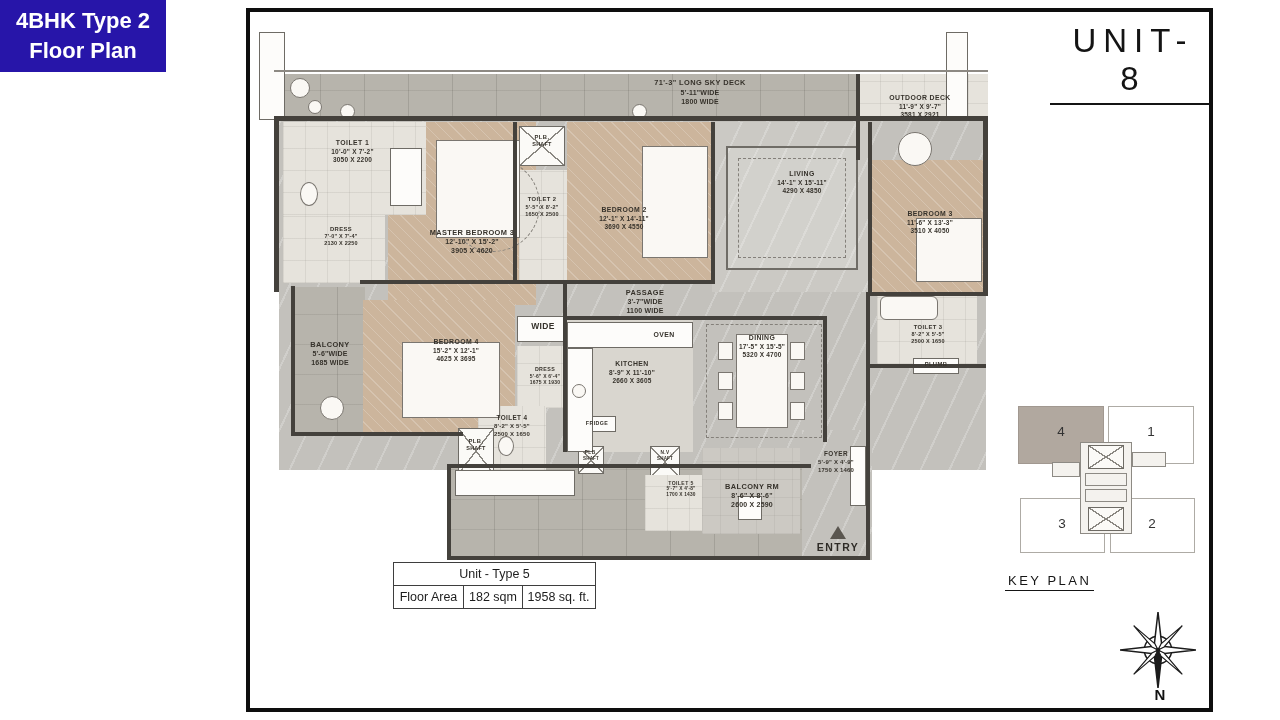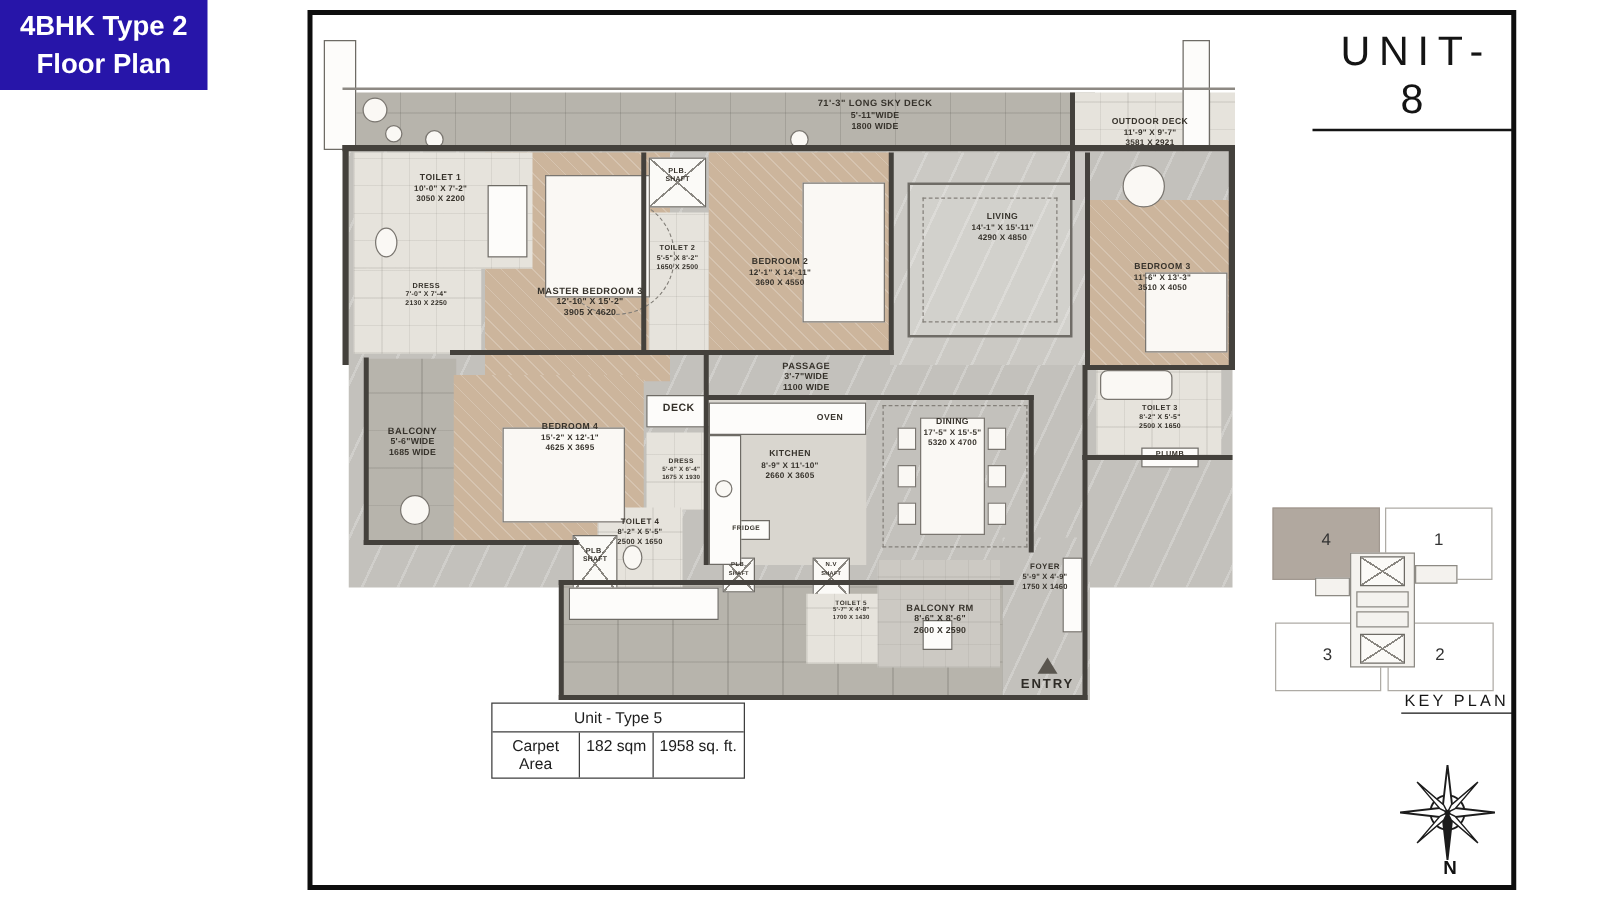--- a/index.html
+++ b/index.html
@@ -66,21 +66,21 @@
   .area-table .c1 { width:59px; border-right:1.5px solid #3e3e3e; }
   .area-table .c2 { width:71px; }
 
   .disclaimer { left:274px; top:662px; width:900px; font-size:12.5px; color:#1c1c1c; }
 
   
   .kp-quad { border:1px solid #aeaba5; background:#fff; }
   .kp-quad.hl { background:#b1a89f; border-color:#a19890; }
   .kp-num { position:absolute; width:18px; text-align:center; font-size:13.5px; color:#333; font-weight:500; }
   .kp-core { border:1px solid #8d8a84; background:#f4f2ee; }
-  .kp-label-wrap { left:1005px; top:552px; width:205px; text-align:right; }
+  .kp-label-wrap { left:1005px; top:571px; width:205px; text-align:left; }
   .kp-label-wrap span { display:inline-block; font-size:13px; letter-spacing:2.5px; color:#151515;
     border-bottom:1.5px solid #151515; padding:0 3px 2px 3px; font-weight:500; }
   .tower-wrap { left:1005px; top:570px; width:205px; text-align:center; }
   .tower-wrap span { display:inline-block; font-size:21px; letter-spacing:2.5px; color:#151515;
     border-bottom:2px solid #151515; padding:0 3px 2px 3px; font-weight:500; }
   .north-n { left:1140px; top:686px; width:40px; text-align:center; font-size:15px; font-weight:800; color:#111; }
 </style>
 </head>
 <body>
 
@@ -237,21 +237,21 @@
         <div class="rl-name">BALCONY</div>
         <div>5'-6"WIDE</div>
         <div>1685 WIDE</div>
       </div>
       <div class="room-label" style="left: 402px; top: 338px; width: 108px; font-size: 6.5px; line-height: 8.5px;">
         <div class="rl-name">BEDROOM 4</div>
         <div>15'-2" X 12'-1"</div>
         <div>4625 X 3695</div>
       </div>
       <div class="room-label" style="left: 517px; top: 321px; width: 52px; font-size: 8px; line-height: 10px;">
-        <div class="rl-name">DECK</div>
+        <div class="rl-name">WIDE</div>
       </div>
       <div class="room-label" style="left: 516px; top: 366px; width: 58px; font-size: 5px; line-height: 6.5px;">
         <div class="rl-name">DRESS</div>
         <div>5'-6" X 6'-4"</div>
         <div>1675 X 1930</div>
       </div>
       <div class="room-label" style="left: 595px; top: 288px; width: 100px; font-size: 7px; line-height: 9px;">
         <div class="rl-name">PASSAGE</div>
         <div>3'-7"WIDE</div>
         <div>1100 WIDE</div>
@@ -315,21 +315,21 @@
     </div>
 
   <div class="abs frame"></div>
   <div class="abs unit-title">
     <span>UNIT-8</span>
   </div>
 
   <div class="abs area-table">
     <div class="hdr">Unit - Type 5</div>
     <div class="row">
-      <div class="cell c0">Carpet Area</div>
+      <div class="cell c0">Floor Area</div>
       <div class="cell c1">182 sqm</div>
       <div class="cell c2">1958 sq. ft.</div>
     </div>
   </div>
 
 
   <div class="abs kp-quad hl" style="left:1018px;top:406px;width:86px;height:58px;"></div>
   <div class="abs kp-quad" style="left:1108px;top:406px;width:86px;height:58px;"></div>
   <div class="abs kp-quad" style="left:1020px;top:498px;width:85px;height:55px;"></div>
   <div class="abs kp-quad" style="left:1110px;top:498px;width:85px;height:55px;"></div>

